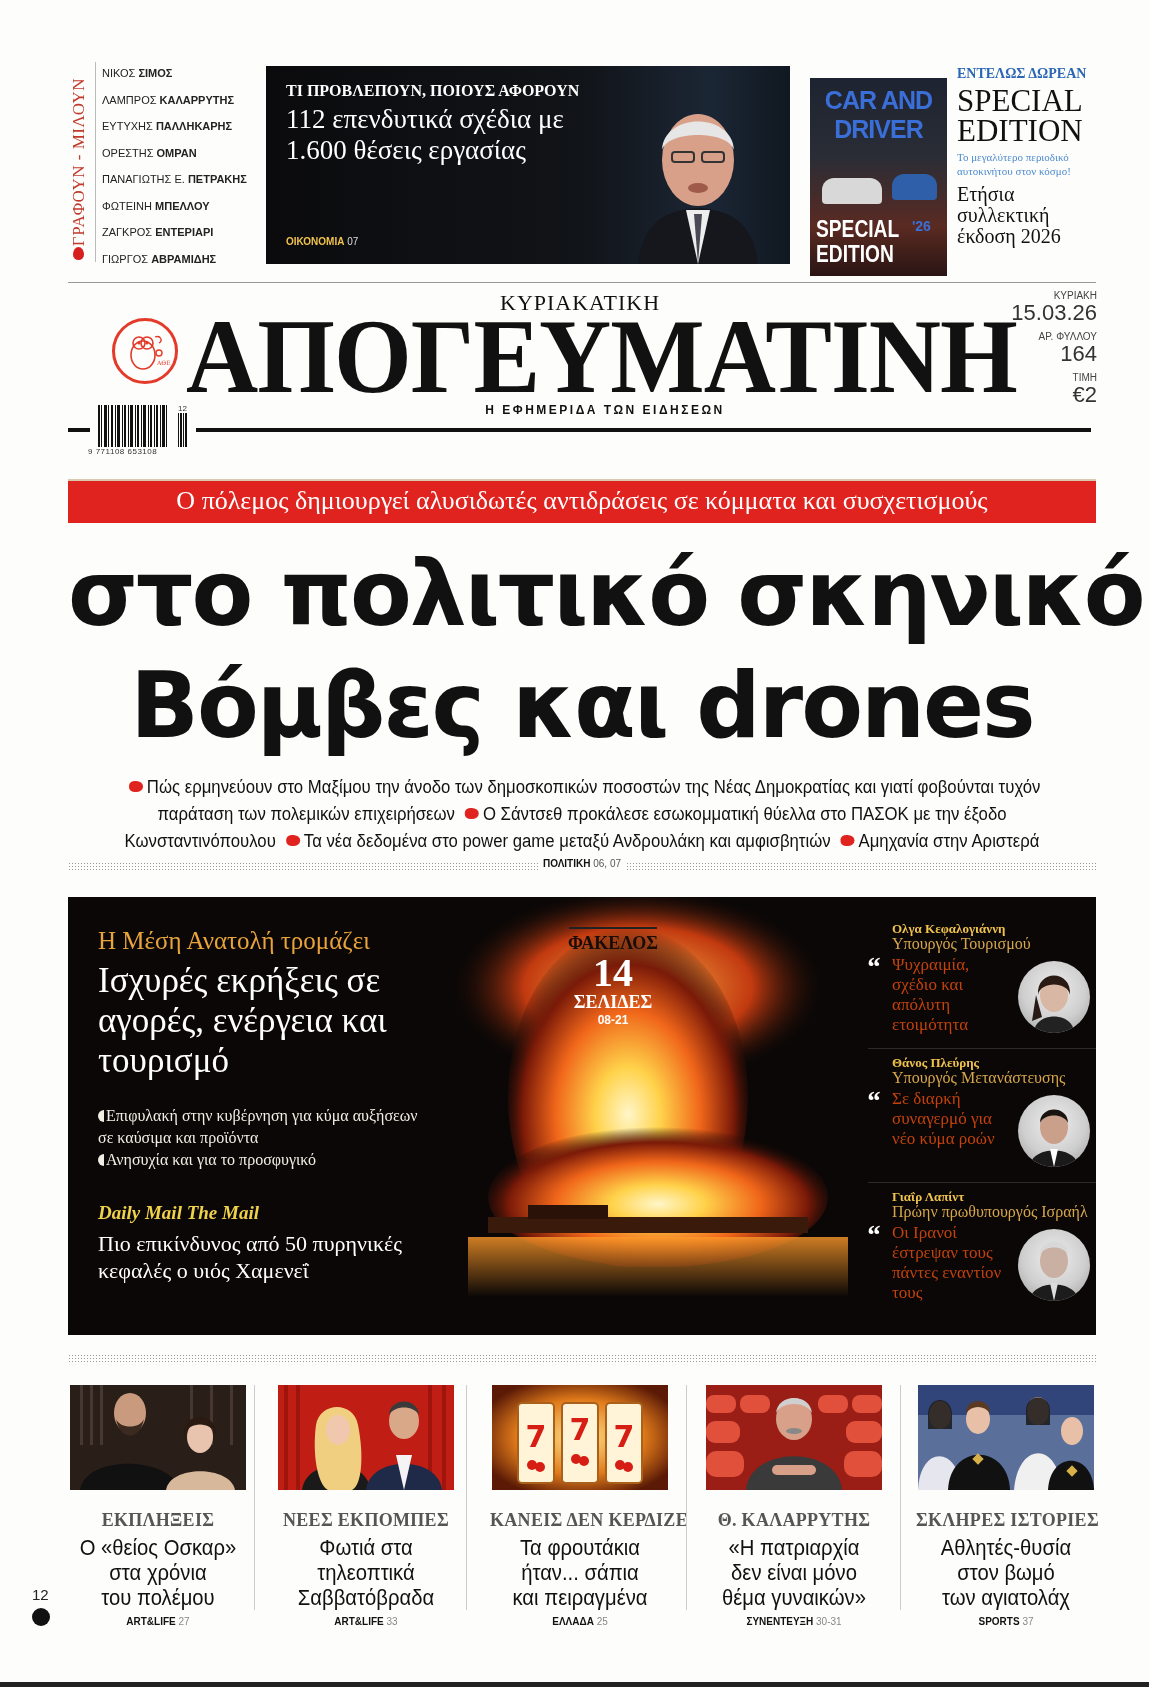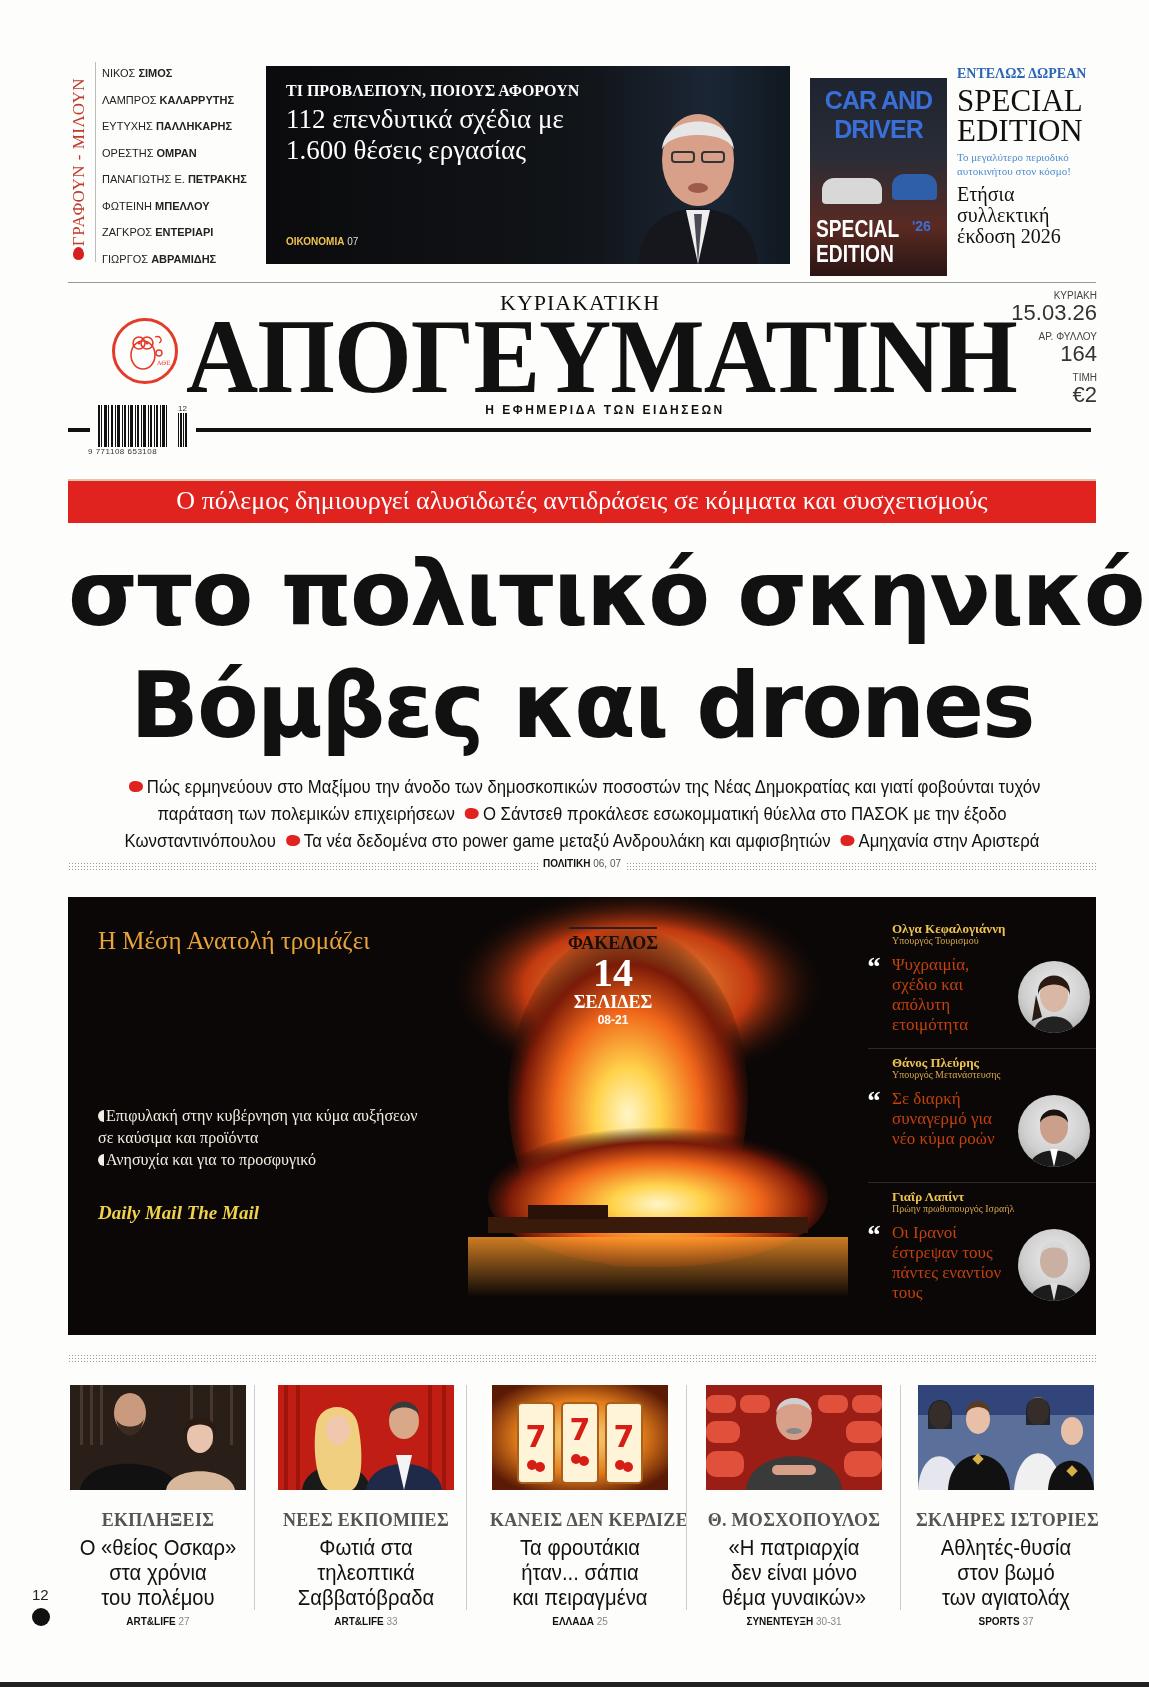--- a/index.html
+++ b/index.html
@@ -84,21 +84,21 @@
   .fakelos .line { width: 88px; height: 2px; background: #222; margin: 0 auto 4px; }
   .fakelos .k { font-family: "Liberation Serif", serif; font-weight: 700; color: #1a0c06; font-size: 18px; }
   .fakelos .n { font-family: "Liberation Serif", serif; color: #fff; font-size: 40px; line-height: 38px; font-weight: 700; }
   .fakelos .p { font-family: "Liberation Serif", serif; color: #fff; font-size: 18px; font-weight: 700; }
   .fakelos .r { font-family: "Liberation Sans", sans-serif; color: #fff; font-size: 12px; font-weight: 700; }
 
   .quotes { position: absolute; left: 780px; top: 0; width: 248px; height: 438px; }
   .quote { position: absolute; left: 0; width: 248px; height: 130px; }
   .quote + .quote { }
   .q-name { position: absolute; left: 44px; top: 0; color: #f0c24e; font-family: "Liberation Serif", serif; font-weight: 700; font-size: 13px; white-space: nowrap; }
-  .q-role { position: absolute; left: 44px; top: 14px; color: #d6a64c; font-family: "Liberation Serif", serif; font-size: 10px; white-space: nowrap; }
+  .q-role { position: absolute; left: 44px; top: 14px; color: #d6a64c; font-family: "Liberation Serif", serif; font-size: 16px; white-space: nowrap; }
   .q-mark { position: absolute; left: 18px; top: 36px; color: #fff; font-family: "Liberation Serif", serif; font-weight: 700; font-size: 28px; line-height: 20px; font-style: italic; }
   .q-text { position: absolute; left: 44px; top: 34px; color: #c2410c; font-family: "Liberation Serif", serif; font-size: 17px; line-height: 20px; width: 115px; }
   .q-photo { position: absolute; left: 170px; top: 40px; width: 72px; height: 72px; border-radius: 50%; background: radial-gradient(circle at 50% 40%, #eee 0%, #cfcfcf 55%, #999 100%); overflow: hidden; }
   .q-sep { position: absolute; left: 20px; bottom: 2px; width: 228px; height: 1px; background: #2a2a2a; }
 
   .dots-row2 { left: 68px; top: 1354px; width: 1028px; height: 8px; background-image: radial-gradient(#999 0.8px, transparent 1px); background-size: 3px 3px; }
 
   
   .teaser { position: absolute; top: 1385px; width: 180px; text-align: center; }
   .teaser .img { width: 176px; height: 105px; margin: 0 auto; position: relative; overflow: hidden; }
@@ -268,25 +268,27 @@
     </defs>
     <ellipse cx="230" cy="90" rx="190" ry="100" fill="url(#f2)"></ellipse>
     <ellipse cx="220" cy="200" rx="120" ry="170" fill="url(#f1)"></ellipse>
     <ellipse cx="250" cy="300" rx="170" ry="70" fill="url(#f1)"></ellipse>
     <rect x="80" y="320" width="320" height="16" fill="#3a1a0a"></rect>
     <rect x="120" y="308" width="80" height="14" fill="#2a1208"></rect>
     <rect x="60" y="340" width="380" height="60" fill="url(#refl)" opacity="0.8"></rect>
   </svg>
 
   <div class="feat-kicker">Η Μέση Ανατολή τρομάζει</div>
+  <div class="feat-title">Ισχυρές εκρήξεις σε αγορές, ενέργεια και τουρισμό</div>
   <div class="feat-bullets">
     <div><span class="hb"></span><span>Επιφυλακή στην κυβέρνηση για κύμα αυξήσεων σε καύσιμα και προϊόντα</span></div>
     <div><span class="hb"></span><span>Ανησυχία και για το προσφυγικό</span></div>
   </div>
   <div class="feat-dm">Daily Mail  The Mail</div>
+  <div class="feat-dm-title">Πιο επικίνδυνος από 50 πυρηνικές κεφαλές ο υιός Χαμενεΐ</div>
 
   <div class="fakelos">
     <div class="line"></div>
     <div class="k">ΦΑΚΕΛΟΣ</div>
     <div class="n">14</div>
     <div class="p">ΣΕΛΙΔΕΣ</div>
     <div class="r">08-21</div>
   </div>
 
   <div class="quotes">
@@ -439,21 +441,21 @@
         <rect x="140" y="36" width="36" height="22" rx="9"></rect>
       <rect x="0" y="66" width="38" height="26" rx="10"></rect>
         <rect x="138" y="66" width="38" height="26" rx="10"></rect>
     </g>
     <path d="M40 105 C 44 60, 132 60, 136 105 Z" fill="#3a3a3a"></path>
     <ellipse cx="88" cy="34" rx="18" ry="21" fill="#d8a088"></ellipse>
     <path d="M70 28 C 72 8, 104 8, 106 28 C 100 16, 76 16, 70 28 Z" fill="#cfcfcf"></path>
     <ellipse cx="88" cy="46" rx="8" ry="3" fill="#888"></ellipse>
     <rect x="66" y="80" width="44" height="10" rx="5" fill="#d8a088"></rect>
   </svg>
-  <div class="lbl">Θ. ΜΟΣΧΟΠΟΥΛΟΣ</div>
+  <div class="lbl">Θ. ΚΑΛΑΡΡΥΤΗΣ</div>
   <div class="hd">
       <div>«Η πατριαρχία</div>
       <div>δεν είναι μόνο</div>
       <div>θέμα γυναικών»</div>
     </div>
   <div class="sec"><b>ΣΥΝΕΝΤΕΥΞΗ</b> <span>30-31</span></div>
 </div>
 <div class="vsep" style="left:900px"></div>
 
 <div class="teaser" style="left:916px">

